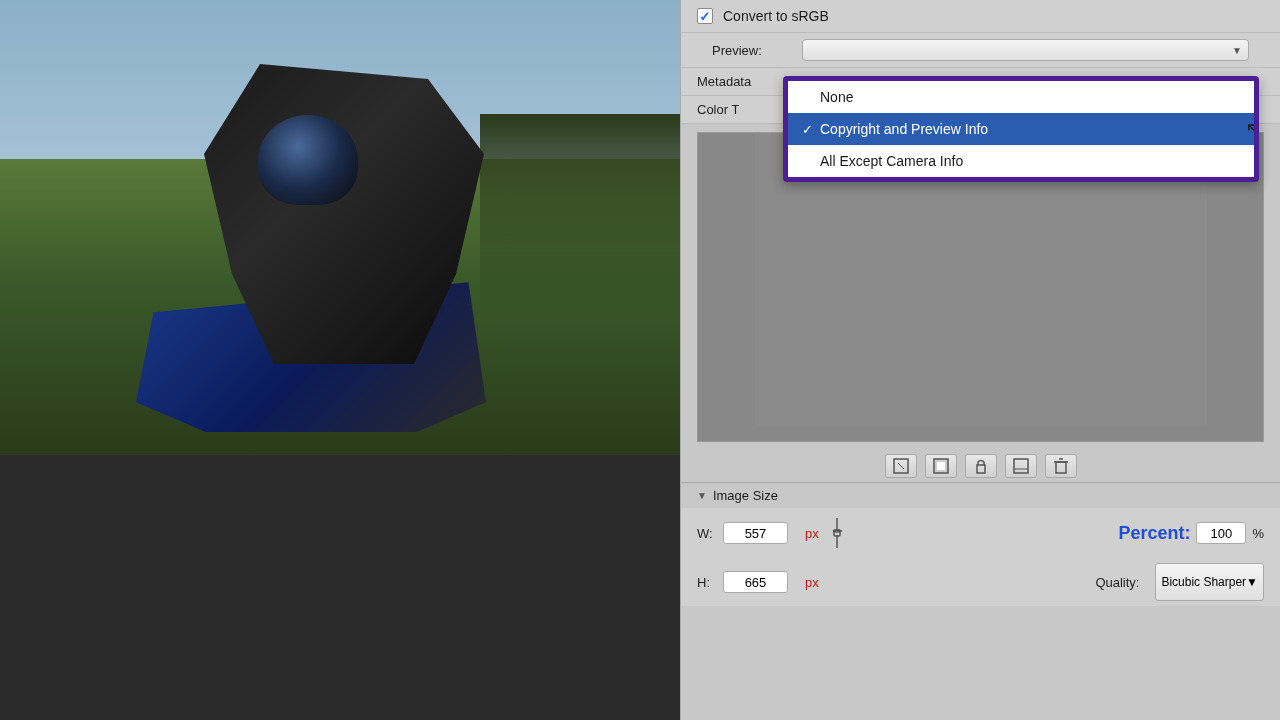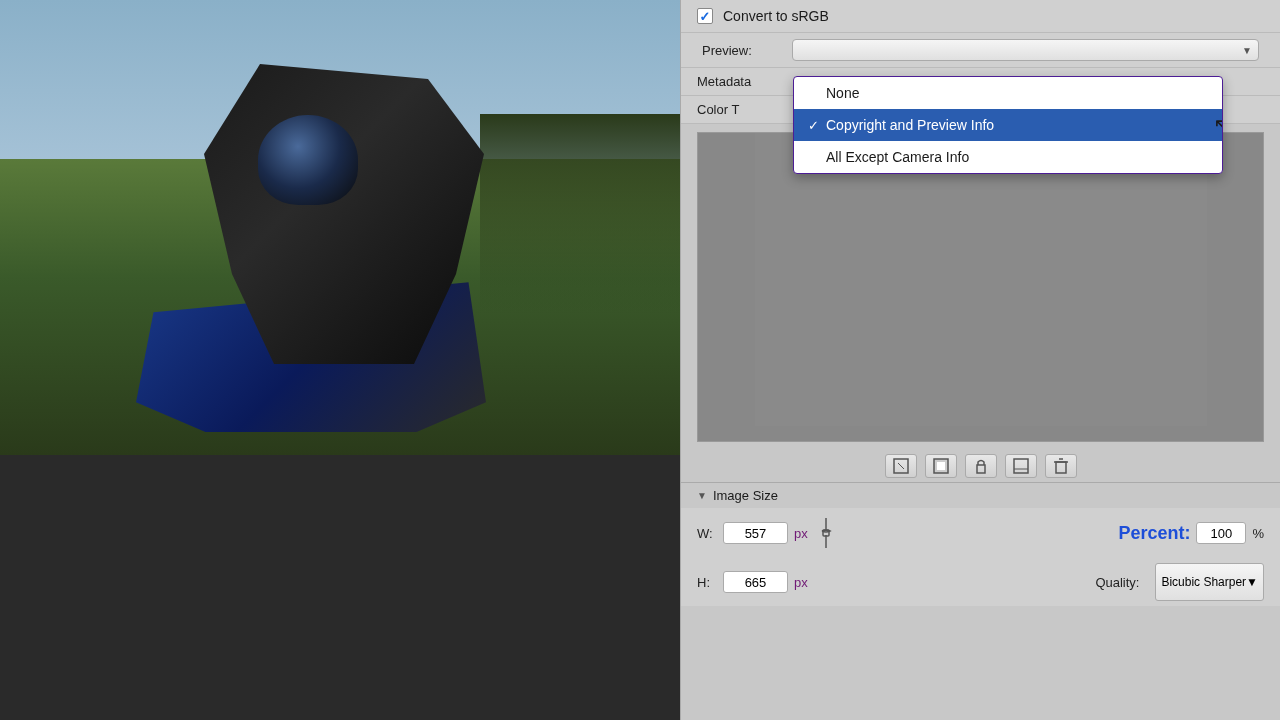--- a/index.html
+++ b/index.html
@@ -274,21 +274,21 @@
 
     .srgb-label {
       font-size: 14px;
       color: #1a1a1a;
     }
 
     
     .panel-row {
       display: flex;
       align-items: center;
-      padding: 6px 21px;
+      padding: 6px 31px;
       background: #d0d0d0;
       border-bottom: 1px solid #bbb;
     }
 
     .row-label {
       font-size: 13px;
       color: #222;
       width: 90px;
       flex-shrink: 0;
     }
@@ -319,24 +319,24 @@
       align-items: center;
       padding: 6px 16px;
       background: #d0d0d0;
       border-bottom: 1px solid #bbb;
     }
 
     
     .dropdown-menu {
       position: absolute;
       top: 76px;
-      left: 112px;
-      width: 430px;
+      left: 102px;
+      width: 476px;
       background: white;
-      border: 1px solid #4c1d95;
+      border: 5px solid #4c1d95;
       border-radius: 4px;
       box-shadow: 0 4px 12px rgba(0,0,0,0.3);
       z-index: 100;
       overflow: hidden;
     }
 
     .menu-item {
       display: flex;
       align-items: center;
       padding: 8px 20px 8px 14px;
@@ -444,21 +444,22 @@
       background: white;
       border: 1px solid #aaa;
       border-radius: 3px;
       font-size: 13px;
       text-align: center;
       padding: 0 4px;
     }
 
     .size-unit {
       font-size: 13px;
-      color: #701a75;
+      color: #b91c1c;
+      margin-left: 11px;
     }
 
     .percent-label {
       font-size: 18px;
       color: #1d4ed8;
       margin-left: auto;
       font-weight: bold;
     }
 
     .percent-sign {

